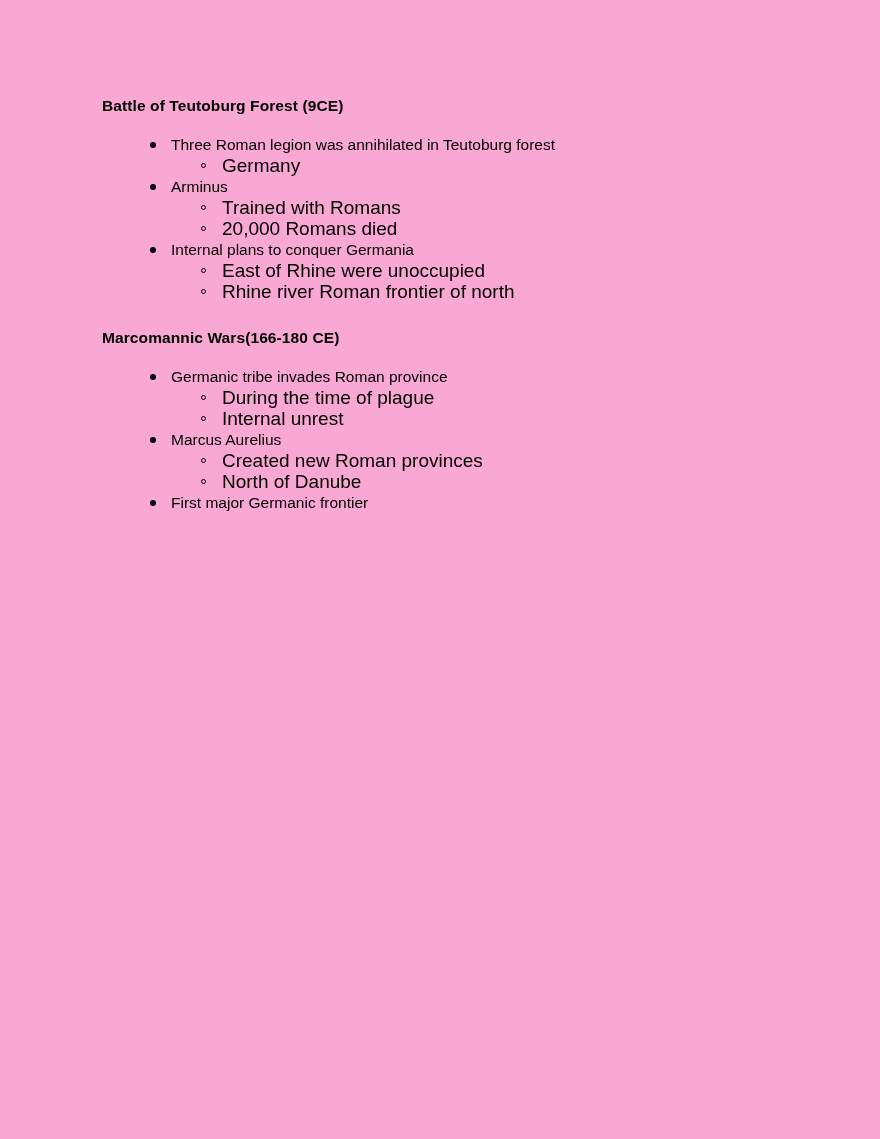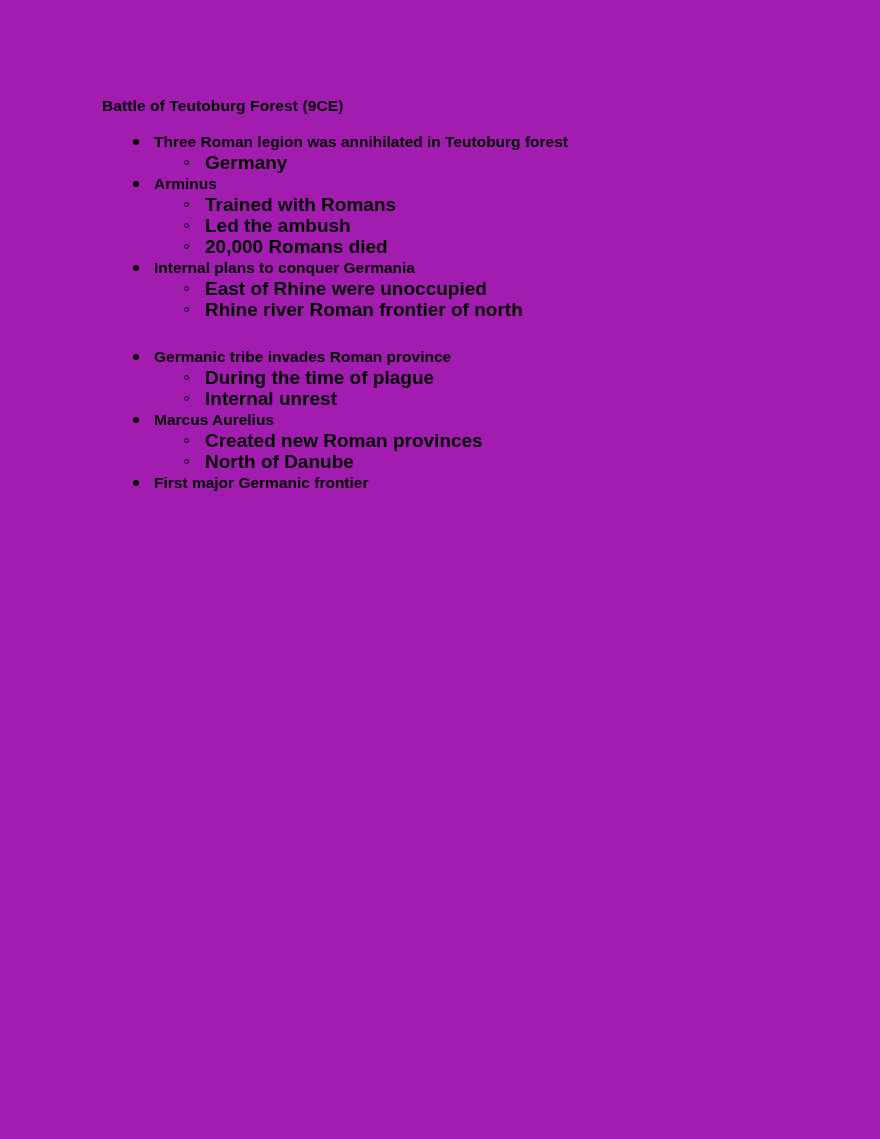--- a/index.html
+++ b/index.html
@@ -11,21 +11,21 @@
     width: 880px;
     height: 1139px;
     font-family: "Liberation Sans", sans-serif;
     color: #000000;
     -webkit-font-smoothing: antialiased;
   }
   .page {
     position: relative;
     width: 880px;
     height: 1139px;
-    background: #a21caf;
+    background: #f9a8d4;
     box-sizing: border-box;
     padding: 96px 100px 0 102px;
   }
   .doc-body {
     width: 680px;
   }
   .section {
     margin: 0 0 0 0;
   }
   .section + .section {
@@ -33,23 +33,22 @@
   }
   h2.section-heading {
     font-size: 15.5px;
     font-weight: bold;
     line-height: 1.35;
     margin: 0 0 14px 0;
     letter-spacing: 0.1px;
   }
   ul.level1 {
     list-style: none;
-    margin: 0;
+    margin: 17px;
     padding: 0;
-    font-weight: bold;
   }
   ul.level1 > li.bullet1 {
     position: relative;
     padding-left: 52px;
     font-size: 15.5px;
     line-height: 21px;
     margin-bottom: 0;
   }
   ul.level1 > li.bullet1 > .b1-text {
     display: block;
@@ -104,37 +103,37 @@
           <span class="b1-text">Three Roman legion was annihilated in Teutoburg forest</span>
           <ul class="level2">
             <li class="bullet2">Germany</li>
           </ul>
         </li>
 
         <li class="bullet1">
           <span class="b1-text">Arminus</span>
           <ul class="level2">
             <li class="bullet2">Trained with Romans</li>
-            <li class="bullet2">Led the ambush</li>
             <li class="bullet2">20,000 Romans died</li>
           </ul>
         </li>
 
         <li class="bullet1">
           <span class="b1-text">Internal plans to conquer Germania</span>
           <ul class="level2">
             <li class="bullet2">East of Rhine were unoccupied</li>
             <li class="bullet2">Rhine river Roman frontier of north</li>
           </ul>
         </li>
 
       </ul>
     </section>
 
     <section class="section">
+      <h2 class="section-heading">Marcomannic Wars(166-180 CE)</h2>
       <ul class="level1">
 
         <li class="bullet1">
           <span class="b1-text">Germanic tribe invades Roman province</span>
           <ul class="level2">
             <li class="bullet2">During the time of plague</li>
             <li class="bullet2">Internal unrest</li>
           </ul>
         </li>
 

